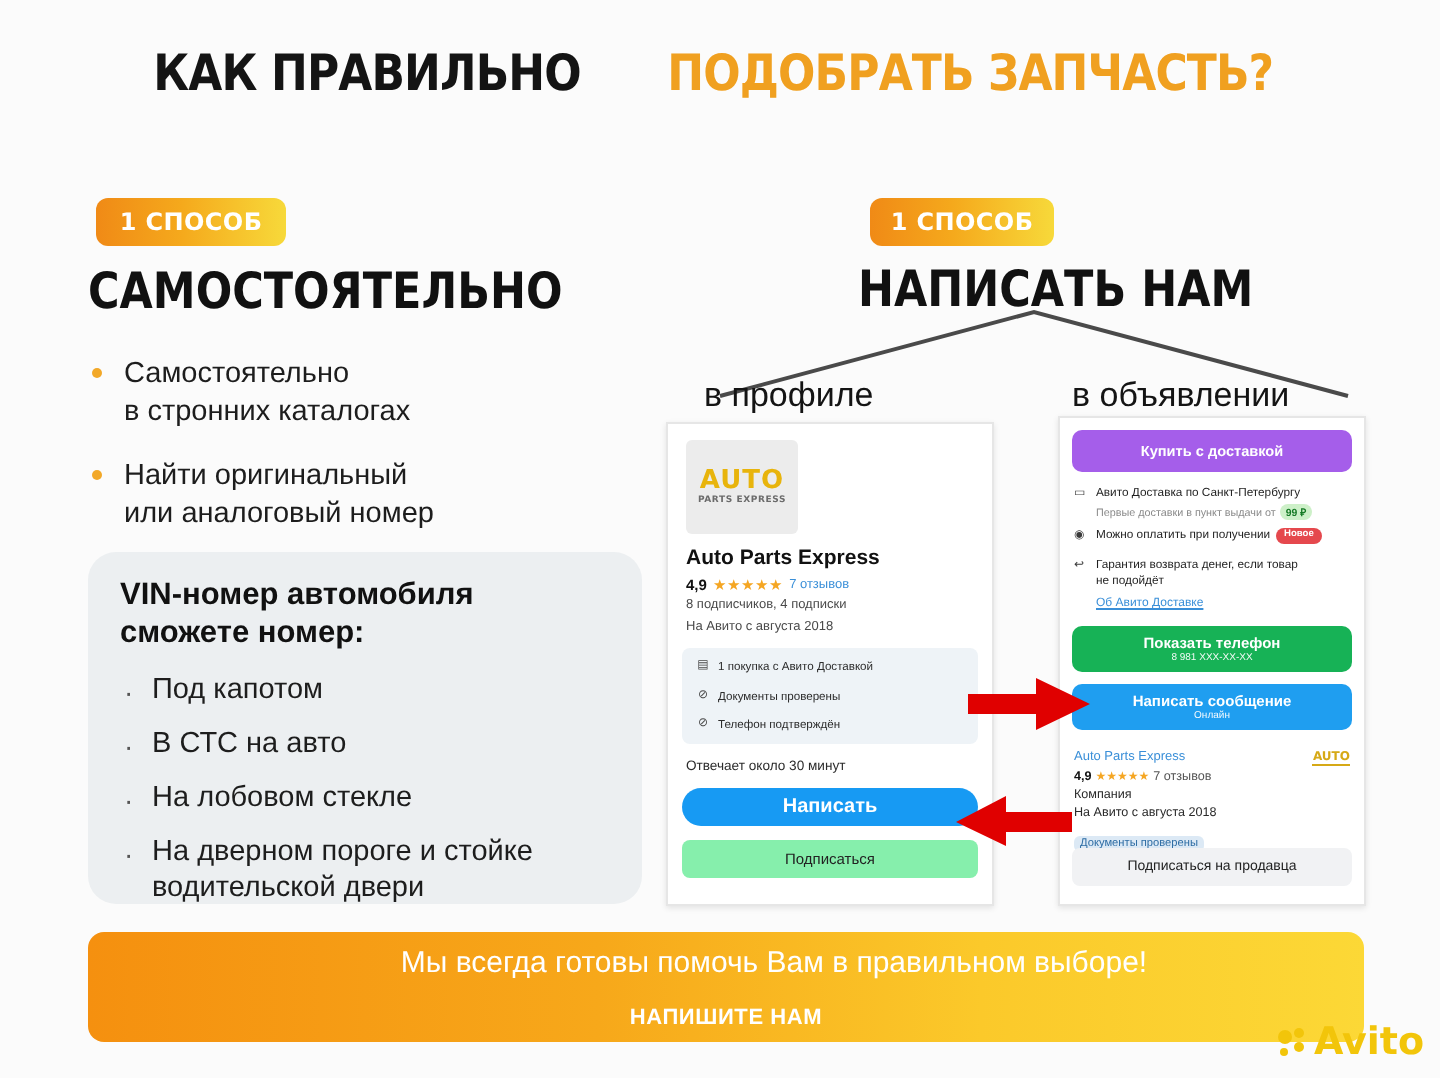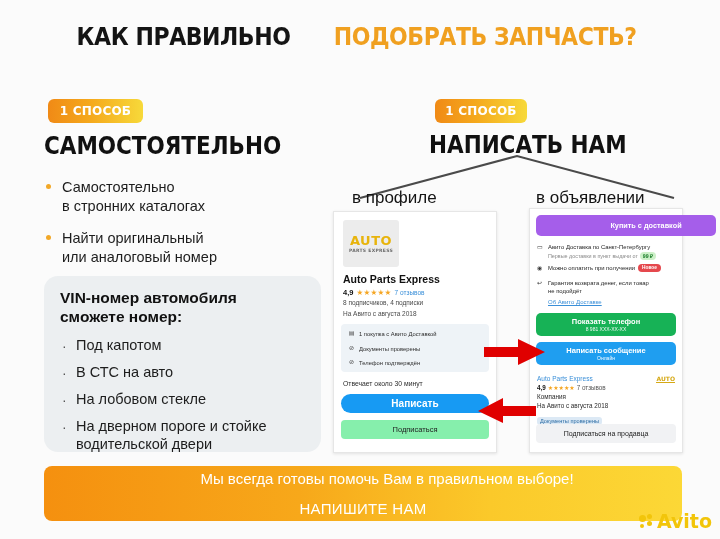--- a/index.html
+++ b/index.html
@@ -107,21 +107,21 @@
 
   
   #ad-card{
     position:absolute;left:529px;top:208px;width:152px;height:243px;
     background:#ffffff;border:1px solid #e6e6e6;
     box-shadow:0 1px 3px rgba(0,0,0,.10);
   }
   #btn-buy-delivery{
     position:absolute;left:6px;top:6px;width:140px;height:21px;border-radius:5px;
     background:#a55eea;color:#fff;font-size:7.3px;font-weight:bold;
-    display:flex;align-items:center;justify-content:center;padding-left:40px;
+    display:flex;align-items:center;justify-content:center;
   }
   .drow{position:absolute;left:7px;width:140px;font-size:5.9px;color:#1f1f1f;line-height:8px;}
   .drow .di{position:absolute;left:0;top:0;font-size:6px;color:#3a3a3a;}
   .drow .dt{display:block;margin-left:11px;}
   #d1{top:34px;}
   #d1sub{position:absolute;left:18px;top:43px;font-size:5.4px;color:#8a8a8a;}
   #pill-99{display:inline-block;background:#cdf0c8;color:#157a25;border-radius:6px;padding:0 3px;font-size:5.2px;font-weight:bold;margin-left:2px;}
   #d2{top:55px;}
   #pill-new{display:inline-block;background:#e5484d;color:#fff;border-radius:6px;padding:0 4px;font-size:4.8px;font-weight:bold;margin-left:3px;vertical-align:1px;}
   #d3{top:70px;}
@@ -160,21 +160,21 @@
   
   .arrow{position:absolute;}
 
   
   #bottom-banner{
     position:absolute;left:44px;top:466px;width:638px;height:55px;border-radius:8px;
     background:linear-gradient(90deg,#f5900f 0%,#f7a81a 40%,#fbc92a 70%,#fcd836 100%);
     display:flex;flex-direction:column;align-items:center;justify-content:center;
   }
   #bb1{color:#fff;font-size:15px;margin-left:48px;}
-  #bb2{color:#fff;font-size:15px;font-weight:normal;margin-top:13px;letter-spacing:.3px;}
+  #bb2{color:#fff;font-size:11px;font-weight:bold;margin-top:13px;letter-spacing:.3px;}
 
   #avito-logo{
     position:absolute;right:8px;bottom:8px;display:flex;align-items:center;gap:2px;
   }
   #avito-logo .dots{position:relative;width:16px;height:16px;}
   #avito-logo .dots i{position:absolute;border-radius:50%;background:#f2c50a;display:block;}
   #avito-logo .d1{width:7px;height:7px;left:0;top:1px;}
   #avito-logo .d2{width:5px;height:5px;left:8px;top:0px;}
   #avito-logo .d3{width:5px;height:5px;left:8px;top:7px;}
   #avito-logo .d4{width:4px;height:4px;left:1px;top:10px;}

